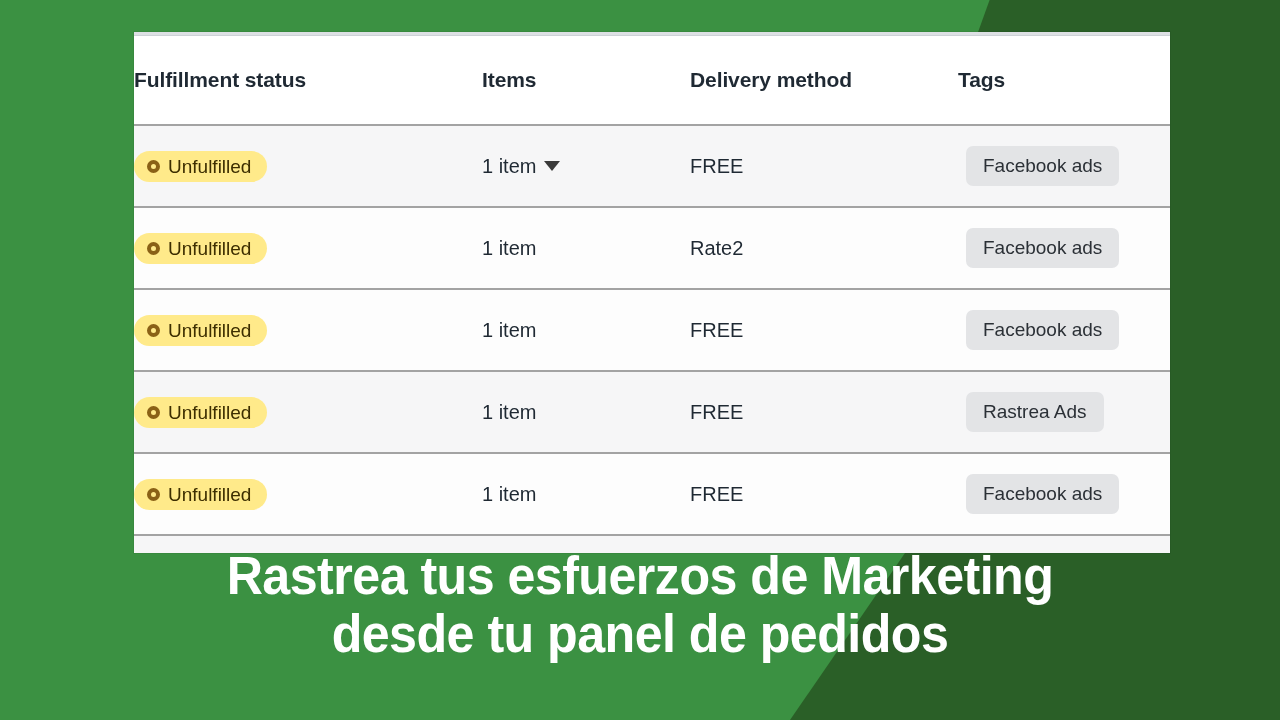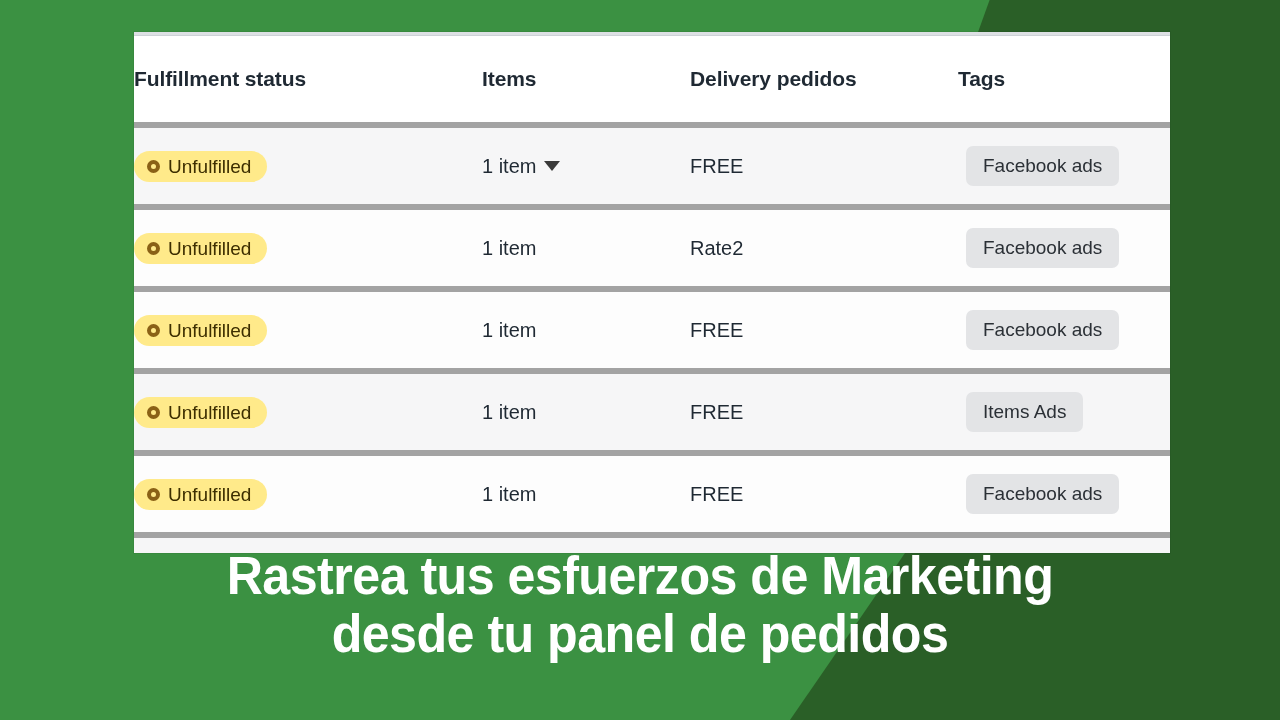--- a/index.html
+++ b/index.html
@@ -103,21 +103,21 @@
     vertical-align: middle;
     letter-spacing: -0.1px;
   }
 
   #orders-table tbody td {
     height: 82px;
     vertical-align: middle;
     font-size: 20px;
     color: #1F2933;
     padding: 0;
-    border-top: 6px solid #a3a3a3;
+    border-top: 2px solid #a3a3a3;
   }
 
   tr.row-shaded td { background: #F6F6F7; }
   tr.row-plain  td { background: #FDFDFD; }
 
   
   .col-status  { width: 348px; }
   .col-items   { width: 208px; }
   .col-method  { width: 268px; }
   .col-tags    { width: 212px; }
@@ -219,21 +219,21 @@
     <colgroup>
       <col class="col-status">
       <col class="col-items">
       <col class="col-method">
       <col class="col-tags">
     </colgroup>
     <thead>
       <tr>
         <th class="h-status">Fulfillment status</th>
         <th class="h-items">Items</th>
-        <th class="h-method">Delivery pedidos</th>
+        <th class="h-method">Delivery method</th>
         <th class="h-tags">Tags</th>
       </tr>
     </thead>
     <tbody id="orders-body">
         <tr class="row-shaded">
           <td class="pad-status"><span class="badge">
               <span class="badge-ring"></span>
               <span>Unfulfilled</span>
             </span></td>
           <td class="pad-items">
@@ -275,21 +275,21 @@
           <td class="pad-status"><span class="badge">
               <span class="badge-ring"></span>
               <span>Unfulfilled</span>
             </span></td>
           <td class="pad-items">
             <span class="items-cell-inner">
               <span>1 item</span>
             </span>
           </td>
           <td class="pad-method"><span>FREE</span></td>
-          <td class="pad-tags"><span class="tag-chip">Items Ads</span></td>
+          <td class="pad-tags"><span class="tag-chip">Rastrea Ads</span></td>
         </tr>
         <tr class="row-plain">
           <td class="pad-status"><span class="badge">
               <span class="badge-ring"></span>
               <span>Unfulfilled</span>
             </span></td>
           <td class="pad-items">
             <span class="items-cell-inner">
               <span>1 item</span>
             </span>

